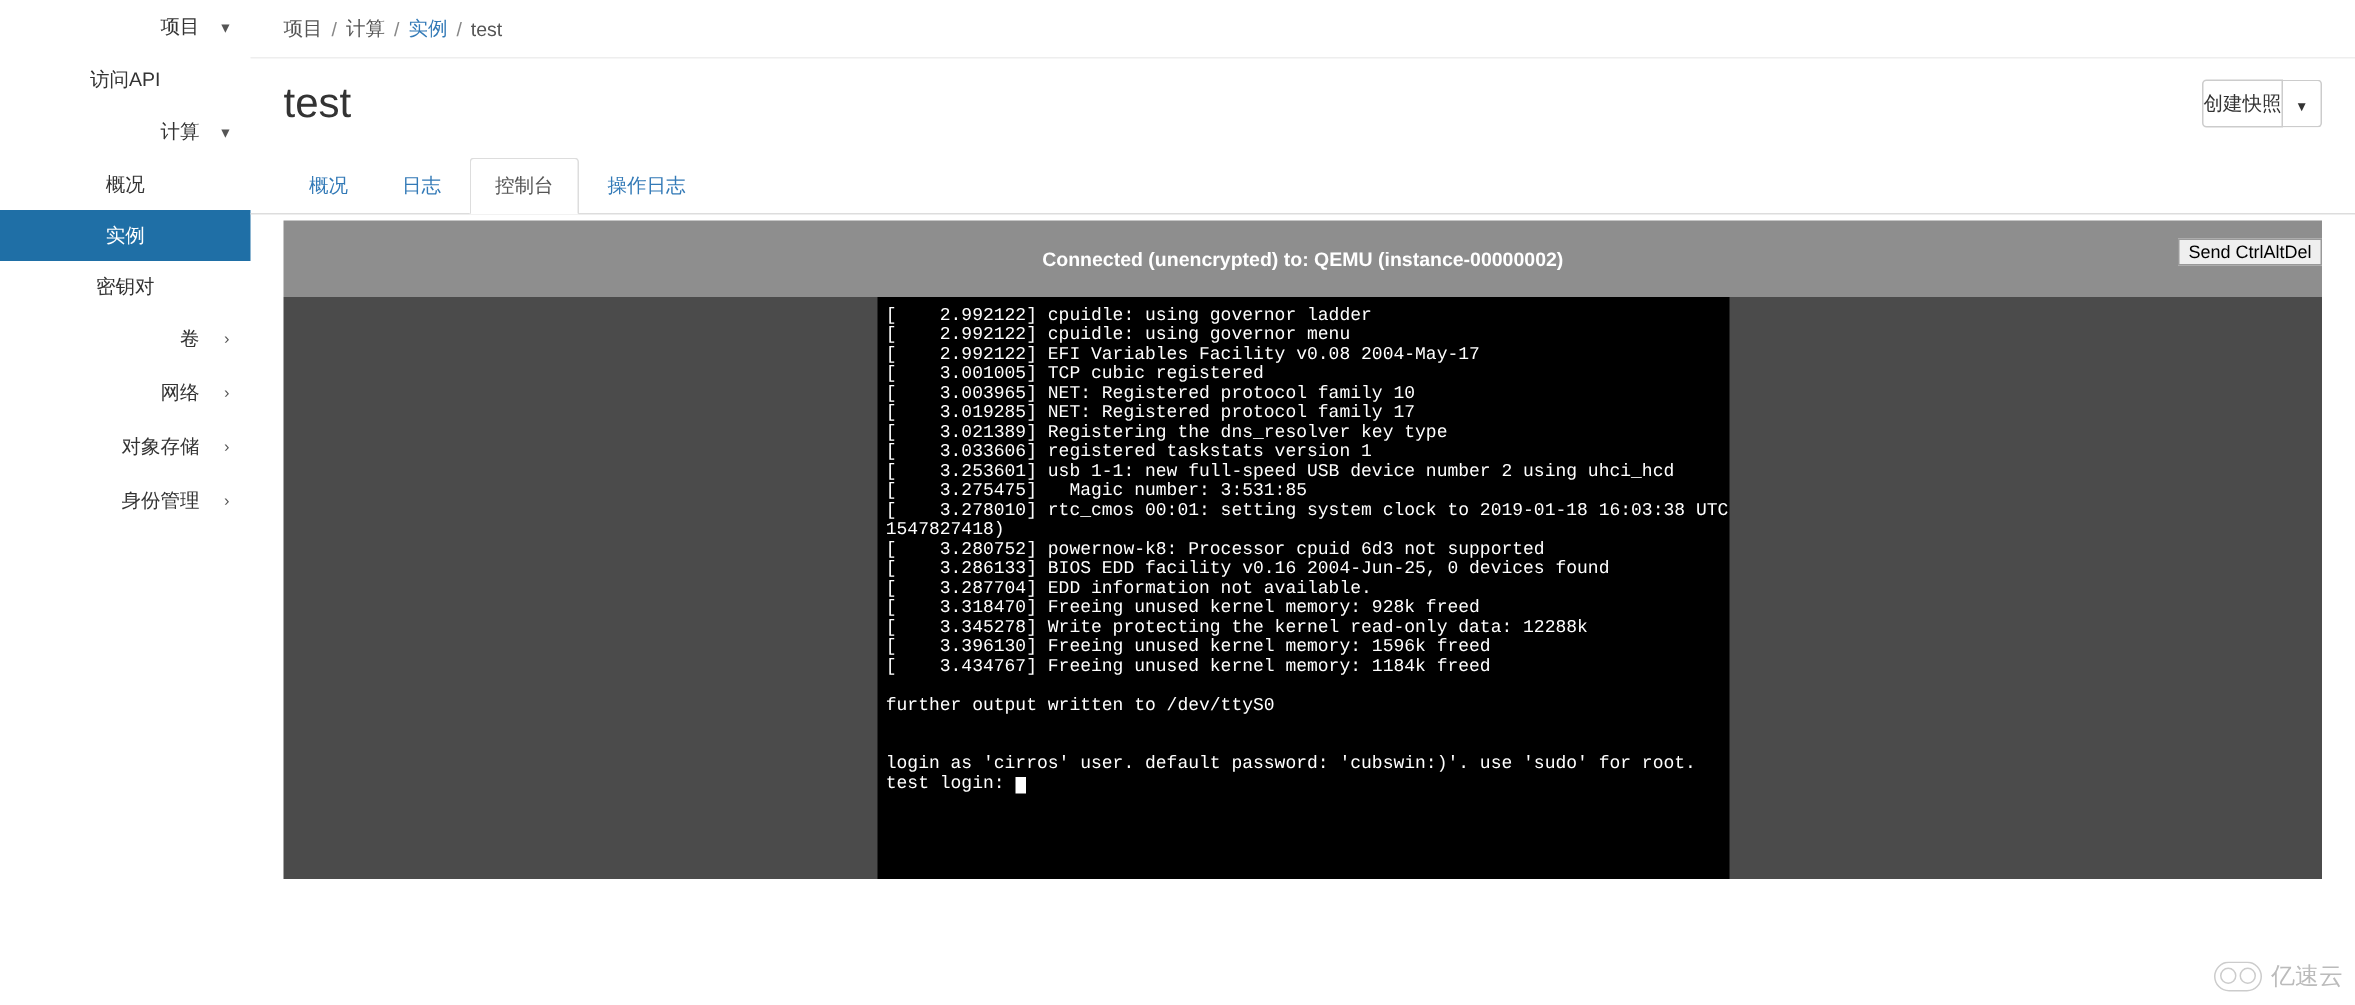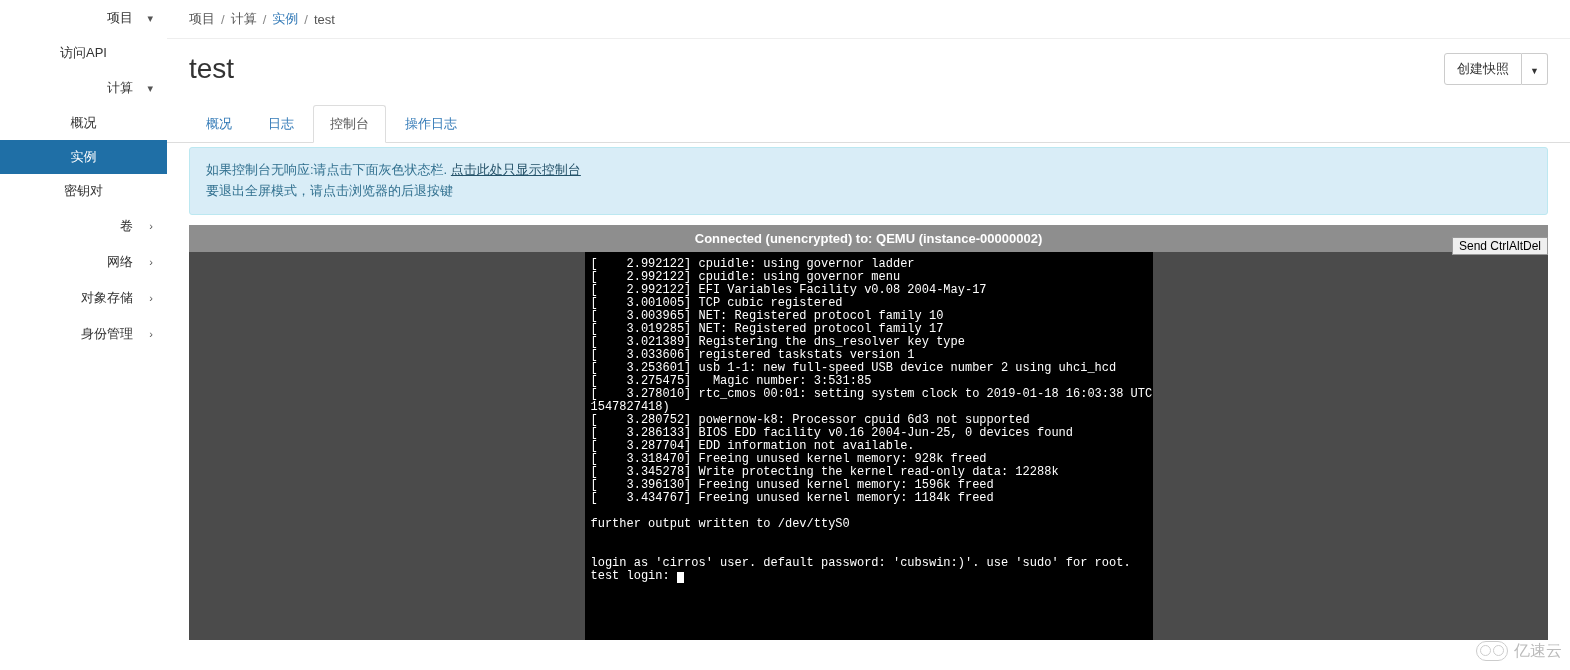--- a/index.html
+++ b/index.html
@@ -12,31 +12,31 @@
 .side-item .chev { width: 20px; text-align: right; color: #555; font-size: 11px; }
 .side-sub { padding: 8px 14px; text-align: center; color: #333; cursor: pointer; }
 .side-sub.active { background: #1f6fa6; color: #fff; }
 .main { flex: 1; padding: 0; }
 .breadcrumb { padding: 10px 22px; font-size: 13px; color: #555; border-bottom: 1px solid #eee; display: flex; gap: 6px; align-items: center; }
 .breadcrumb a { color: #337ab7; cursor: pointer; }
 .breadcrumb .sep { color: #888; }
 .page-head { display: flex; align-items: center; justify-content: space-between; padding: 14px 22px 6px; }
 .page-title { font-size: 28px; font-weight: 400; color: #333; }
 .btn-group { display: flex; }
-.btn { border: 1px solid #ccc; background: #fff; padding: 6px 12px; font-size: 13px; cursor: pointer; color: #333; }
+.btn { border: 1px solid #ccc; background: #fff; padding: 6px 0; font-size: 13px; cursor: pointer; color: #333; }
 .btn:first-child { border-radius: 3px 0 0 3px; }
 .btn.caret { border-left: none; border-radius: 0 3px 3px 0; padding: 6px 8px; }
 .tabs { display: flex; padding: 14px 22px 0; border-bottom: 1px solid #ddd; gap: 2px; }
 .tab { padding: 9px 16px; color: #337ab7; cursor: pointer; border: 1px solid transparent; border-bottom: none; }
 .tab.active { color: #555; border-color: #ddd; border-bottom: 1px solid #fff; margin-bottom: -1px; background: #fff; border-radius: 3px 3px 0 0; }
 .section-title { padding: 16px 22px 10px; font-size: 20px; color: #333; }
 .alert { margin: 4px 22px 10px; border: 1px solid #bce8f1; background: #d9edf7; color: #31708f; border-radius: 3px; padding: 12px 16px; font-size: 13px; line-height: 1.6; }
 .alert a { color: #245269; text-decoration: underline; cursor: pointer; }
 .console-wrap { margin: 4px 22px 10px; position: relative; }
-.console-bar { background: #8e8e8e; color: #fff; text-align: center; padding: 6px 0; font-size: 13px; font-weight: bold; }
+.console-bar { background: #8e8e8e; color: #fff; text-align: center; padding: 18px 0; font-size: 13px; font-weight: bold; }
 .send-btn { position: absolute; top: 12px; right: 0; background: #efefef; border: 1px solid #999; padding: 1px 6px; font-size: 12px; cursor: pointer; font-family: inherit; }
 .console-body { background: #4b4b4b; min-height: 388px; display: flex; justify-content: center; }
 .term { background: #000; color: #fff; font-family: "Courier New", monospace; font-size: 12px; line-height: 13px; white-space: pre; padding: 6px 6px 6px 6px; width: 568px; overflow: hidden; }
 .cursor { display: inline-block; width: 7px; height: 11px; background: #fff; vertical-align: text-bottom; }
 .watermark { position: fixed; right: 8px; bottom: 8px; display: flex; align-items: flex-start; gap: 6px; color: #bbb; font-size: 16px; }
 .wm-icon { width: 32px; height: 20px; border: 1.5px solid #ccc; border-radius: 12px; position: relative; }
 .wm-icon::before, .wm-icon::after { content: ""; position: absolute; border: 1.5px solid #ccc; border-radius: 50%; }
 .wm-icon::before { width: 9px; height: 9px; left: 3px; top: 3px; }
 .wm-icon::after { width: 9px; height: 9px; right: 3px; top: 3px; }
 </style>
@@ -95,25 +95,20 @@
     </div>
 
     <div class="tabs">
       <div class="tab">概况</div>
       <div class="tab">日志</div>
       <div class="tab active">控制台</div>
       <div class="tab">操作日志</div>
     </div>
 
 
-    <div class="alert">
-      <span>如果控制台无响应:请点击下面灰色状态栏.</span>
-      <a>点击此处只显示控制台</a><br>
-      <span>要退出全屏模式，请点击浏览器的后退按键</span>
-    </div>
 
     <div class="console-wrap">
       <div class="console-bar">Connected (unencrypted) to: QEMU (instance-00000002)</div>
       <button class="send-btn">Send CtrlAltDel</button>
       <div class="console-body">
         <div class="term" id="term">[    2.992122] cpuidle: using governor ladder
 [    2.992122] cpuidle: using governor menu
 [    2.992122] EFI Variables Facility v0.08 2004-May-17
 [    3.001005] TCP cubic registered
 [    3.003965] NET: Registered protocol family 10

